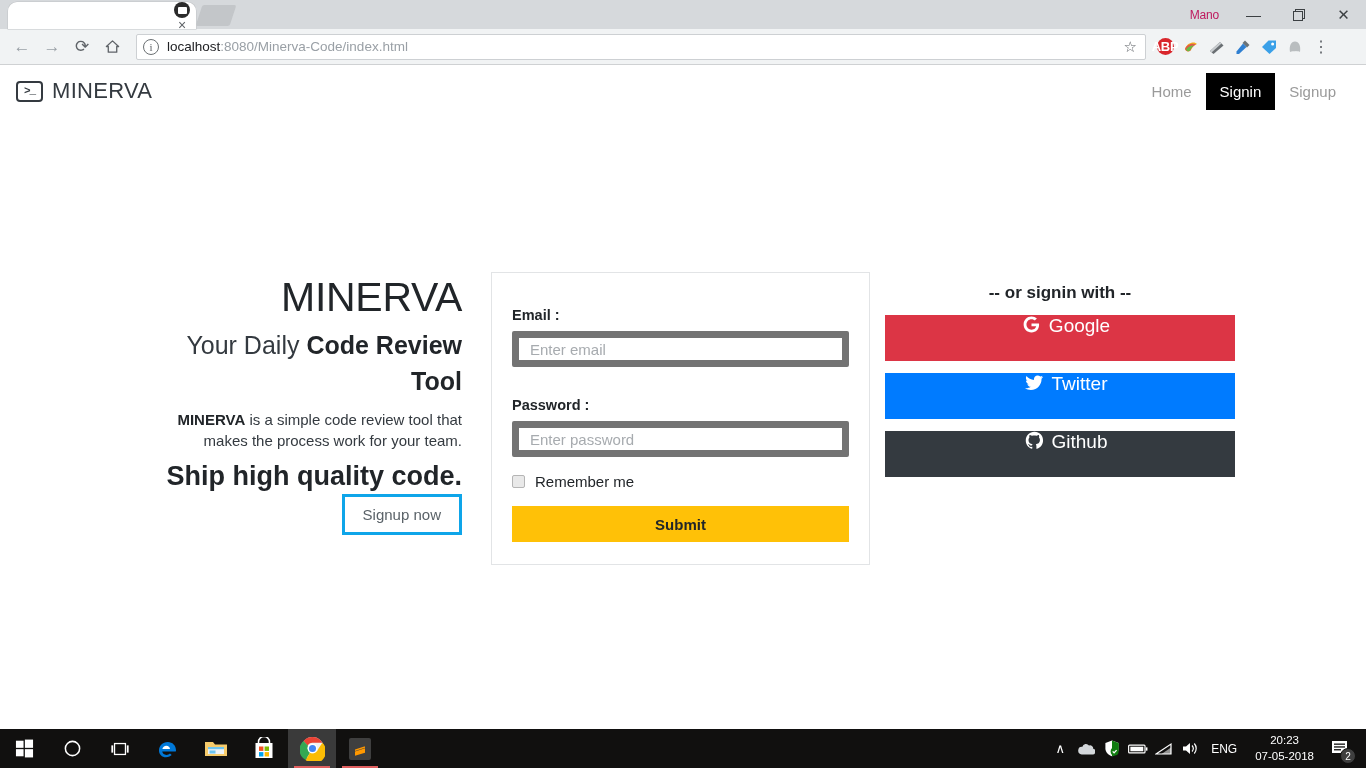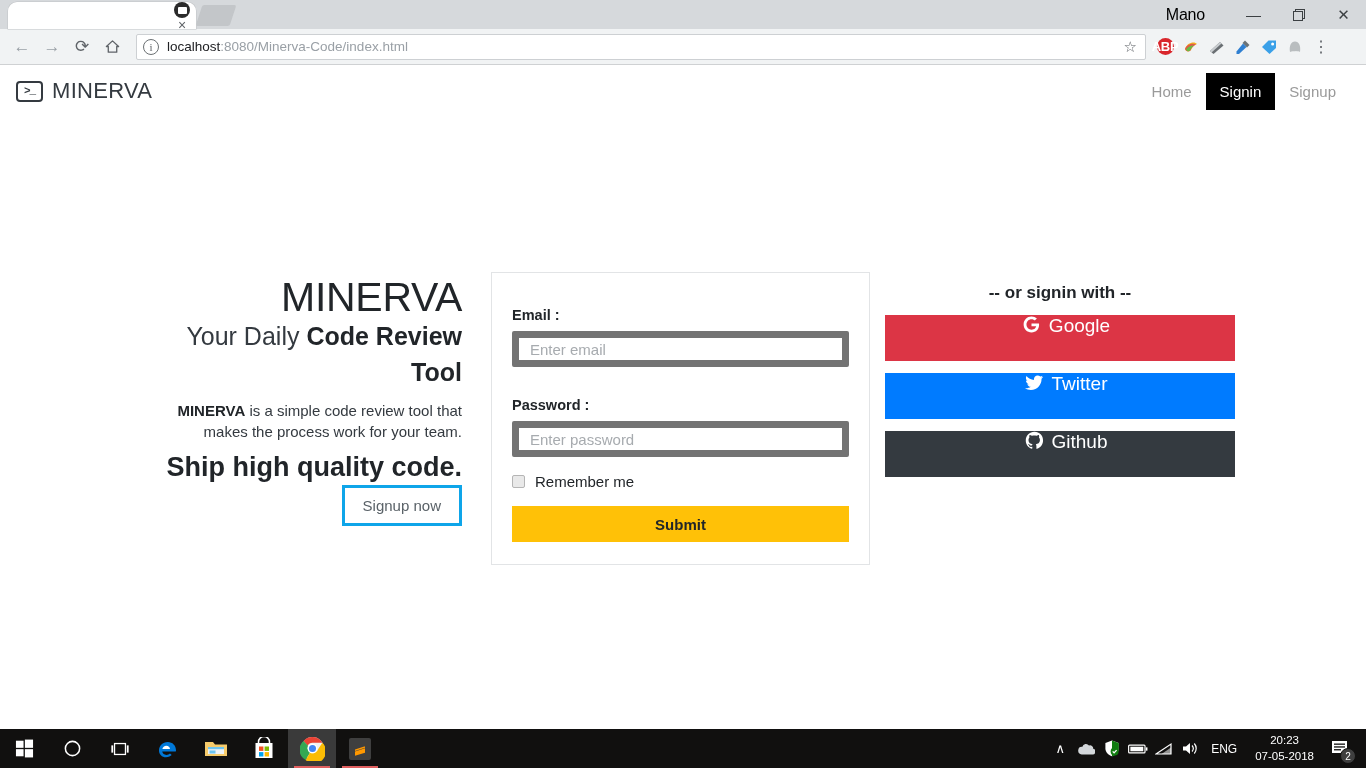--- a/index.html
+++ b/index.html
@@ -43,21 +43,21 @@
   }
   .newtab {
     width: 34px; height: 21px; margin-left: 3px; margin-bottom: 3px;
     background: #c3c6c9; transform: skewX(-18deg); border-radius: 2px;
   }
   .win-right {
     position: absolute; right: 0; top: 0; height: 29px;
     display: flex; align-items: center;
   }
   .profile-name {
-    font-size: 16px; color: #000000; margin-right: 26px; letter-spacing: -0.2px;
+    font-size: 12px; color: #be185d; margin-right: 12px; letter-spacing: -0.2px;
   }
   .win-btn {
     width: 45px; height: 29px; display: flex; align-items: center; justify-content: center;
     color: #3c4043; font-size: 15px;
   }
 
   
   .toolbar {
     height: 36px; background: #f1f3f4; display: flex; align-items: center;
     padding: 0 8px; border-bottom: 1px solid #cfd1d3;
@@ -113,21 +113,21 @@
   .navlink.active { background: #000000; color: #ffffff; }
 
   .hero-wrap {
     display: flex; align-items: flex-start; justify-content: center;
     padding-top: 160px; gap: 0;
   }
   .hero-left {
     width: 345px; text-align: right; padding-right: 14px; color: #212529;
   }
   .hero-title { font-size: 41px; line-height: 1.0; letter-spacing: -0.3px; }
-  .hero-sub { font-size: 25px; line-height: 1.45; color: #343a40; }
+  .hero-sub { font-size: 25px; line-height: 1.45; margin-top: 9px; color: #343a40; }
   .hero-sub b { font-weight: bold; color: #212529; }
   .hero-body { font-size: 15px; line-height: 1.45; margin-top: 9px; color: #343a40; }
   .hero-body b { font-weight: bold; color: #212529; }
   .hero-ship { font-size: 27px; font-weight: bold; margin-top: 9px; color: #212529; }
   .signup-btn {
     display: inline-block; margin-top: 2px; padding: 9px 18px;
     border: 3px solid #0ea5e9; background: transparent; color: #5a6268;
     font-size: 15px; font-family: "Liberation Sans", sans-serif; cursor: pointer;
   }
 

